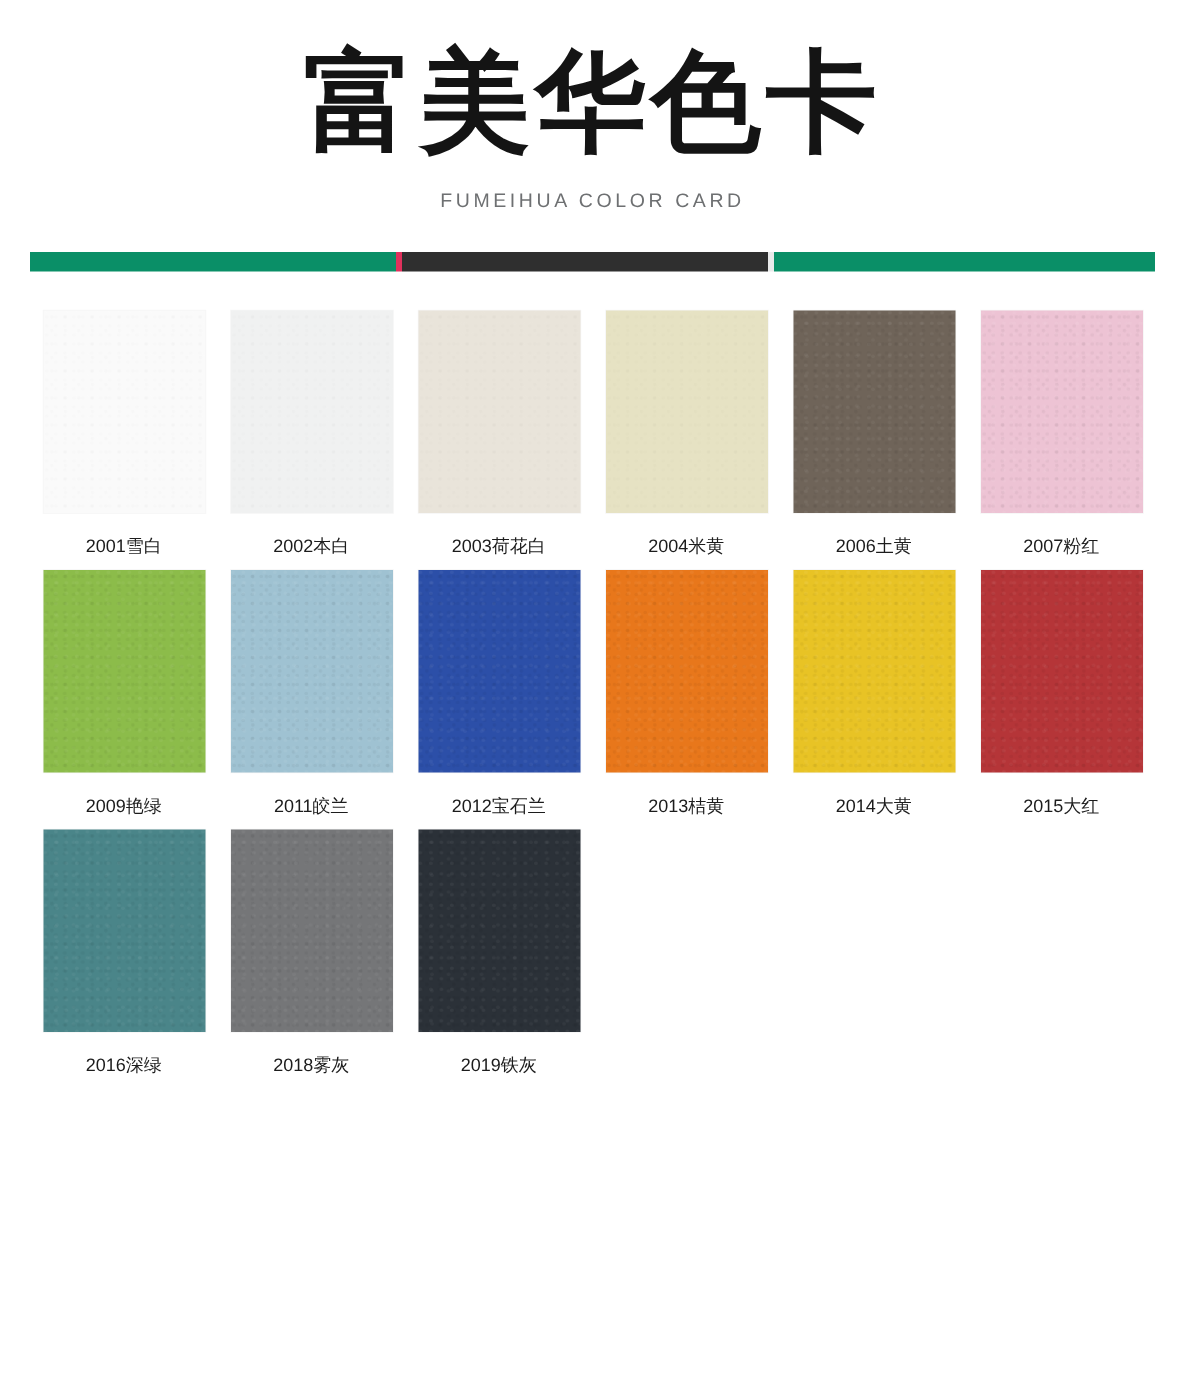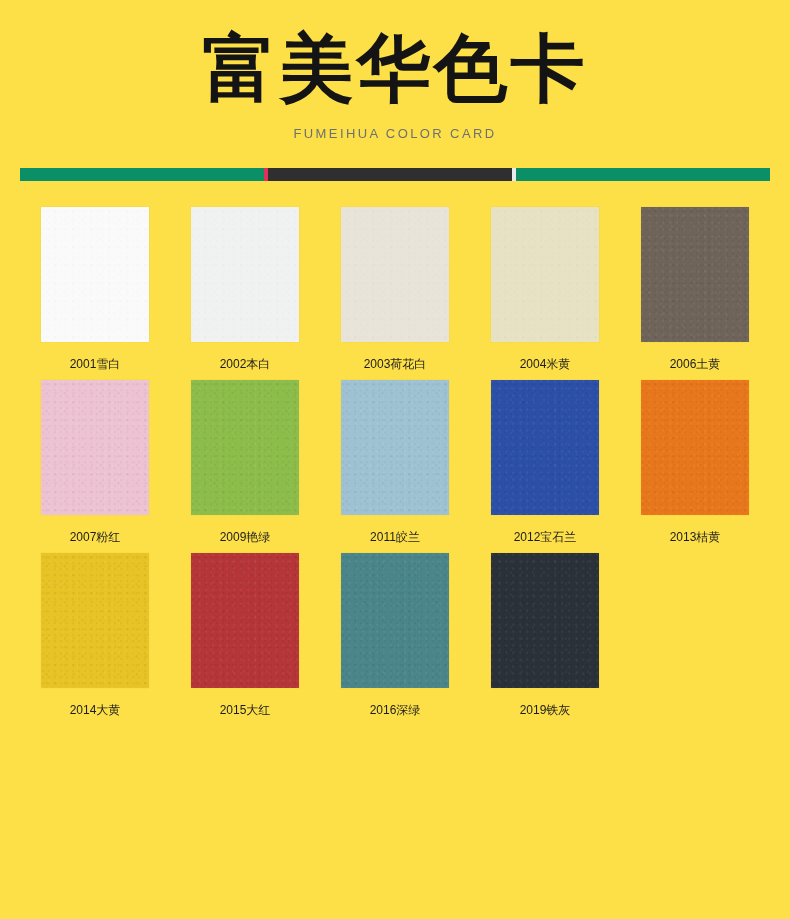--- a/index.html
+++ b/index.html
@@ -11,21 +11,21 @@
     width: 790px;
     height: 919px;
     background: #e9eaea;
     font-family: "Liberation Sans", "DejaVu Sans", sans-serif;
     overflow: hidden;
   }
   .page {
     position: relative;
     width: 790px;
     height: 919px;
-    background: #fde047;
+    background: #ffffff;
     box-sizing: border-box;
   }
 
   
   .header {
     padding-top: 26px;
     text-align: center;
   }
   .main-title {
     font-family: "DejaVu Sans", "Liberation Sans", sans-serif;
@@ -63,21 +63,21 @@
   .bar-accent      { width: 4px;   background: #e0315c; }
   .bar-dark        { width: 244px; background: #2f2f2f; }
   .bar-gap         { width: 4px;   background: #e9eaea; }
   .bar-green-right { flex: 1 1 auto; background: #0a8f67; }
 
   
   .grid {
     margin: 26px auto 0 auto;
     width: 750px;
     display: grid;
-    grid-template-columns: repeat(5, 1fr);
+    grid-template-columns: repeat(6, 1fr);
     grid-auto-rows: 173px;
     column-gap: 0px;
     row-gap: 0px;
   }
   .cell {
     display: flex;
     flex-direction: column;
     align-items: center;
     justify-content: flex-start;
   }
@@ -177,18 +177,22 @@
       </div>
       <div class="cell">
         <div class="swatch" style="background: rgb(181, 53, 56);"></div>
         <div class="label">2015大红</div>
       </div>
       <div class="cell">
         <div class="swatch" style="background: rgb(74, 133, 137);"></div>
         <div class="label">2016深绿</div>
       </div>
       <div class="cell">
+        <div class="swatch" style="background: rgb(117, 118, 120);"></div>
+        <div class="label">2018雾灰</div>
+      </div>
+      <div class="cell">
         <div class="swatch" style="background: rgb(43, 49, 56);"></div>
         <div class="label">2019铁灰</div>
       </div>
     </div>
 
 </div>
 
 </body></html>

